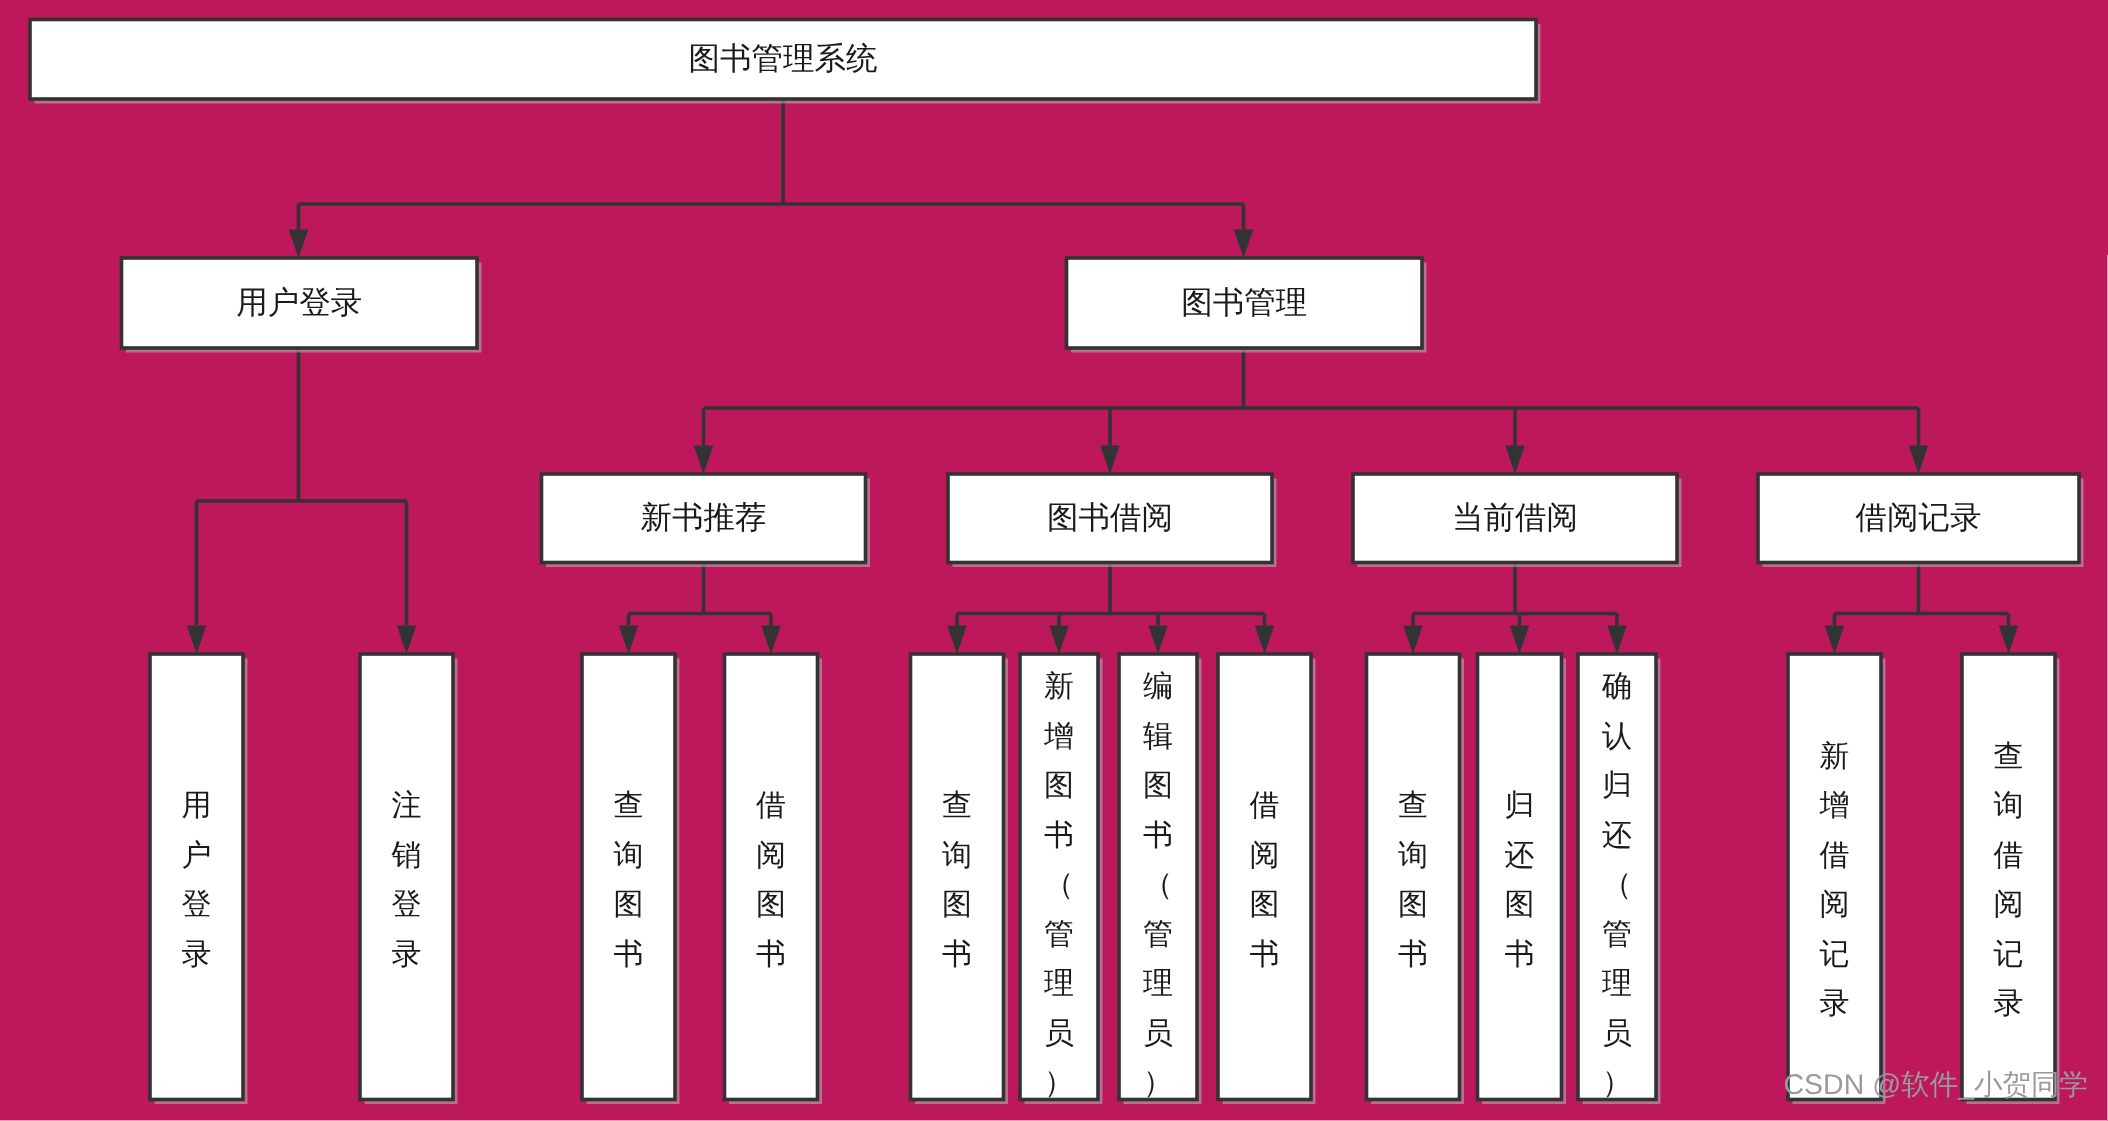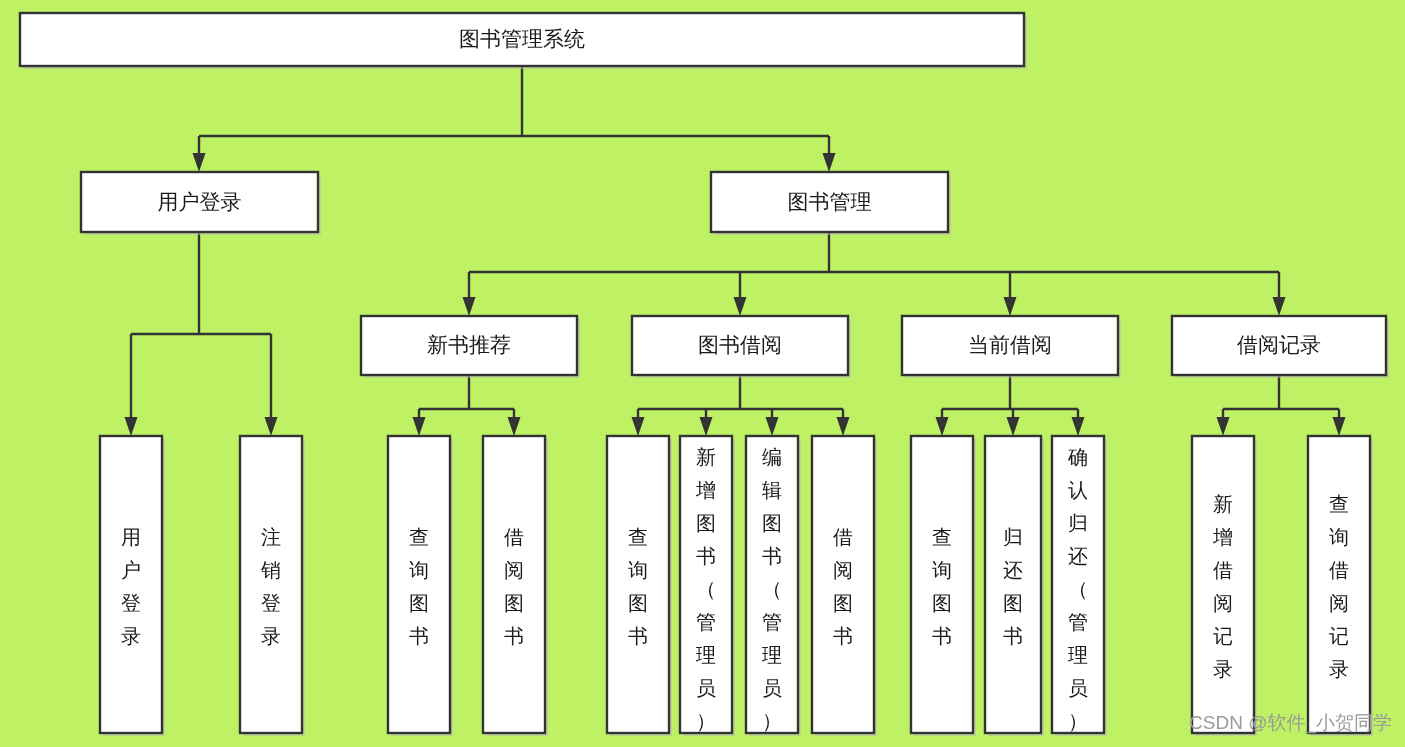--- a/index.html
+++ b/index.html
@@ -8,21 +8,21 @@
     padding: 0;
     background: #ffffff;
   }
   body {
     font-family: "Liberation Sans", "DejaVu Sans", sans-serif;
   }
   #diagram-root {
     position: relative;
     width: 1405px;
     height: 747px;
-    background: #bef264;
+    background: #be185d;
     overflow: hidden;
   }
   svg#diagram-svg {
     position: absolute;
     left: 0;
     top: 0;
     width: 1405px;
     height: 747px;
     display: block;
   }

